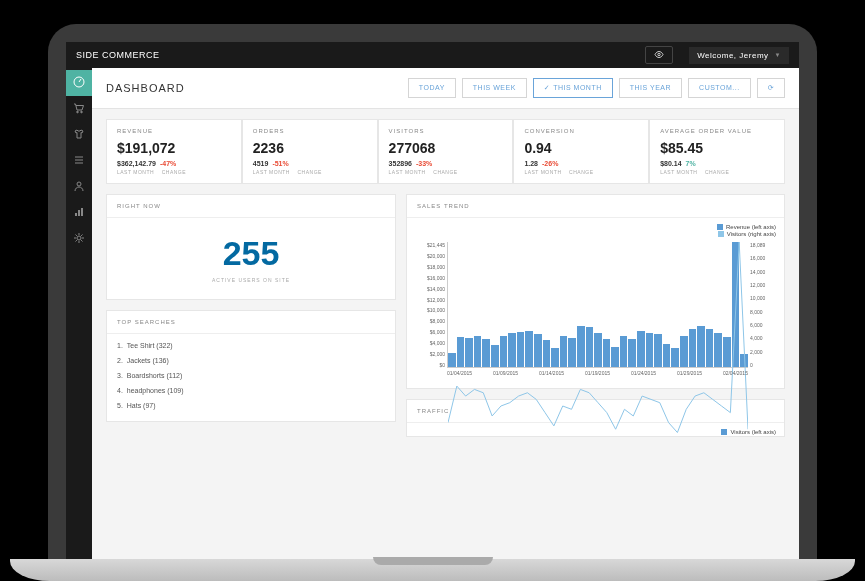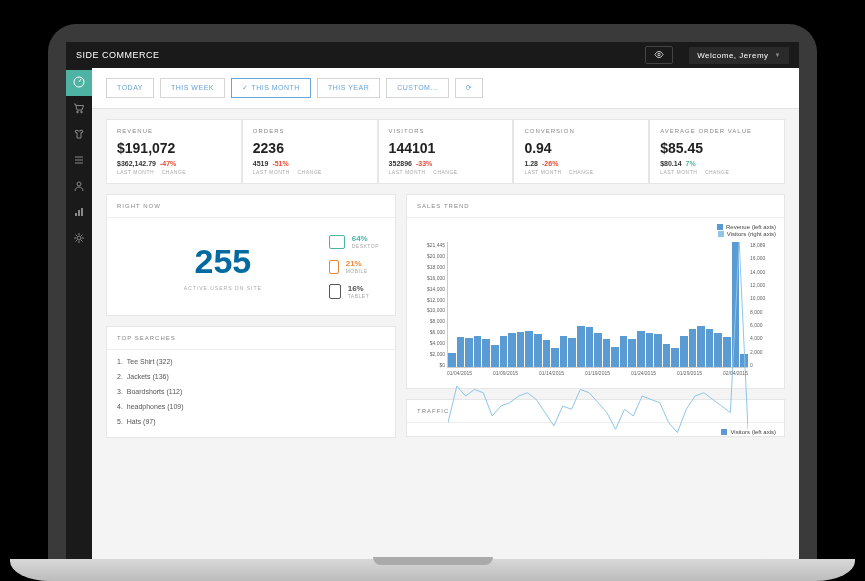--- a/index.html
+++ b/index.html
@@ -146,20 +146,21 @@
         <div class="sb-item">
           <span><svg viewBox="0 0 12 12" fill="none" stroke="currentColor" stroke-width="1">
                 <circle cx="6" cy="6" r="2"></circle>
                 <path d="M6 1v2M6 9v2M1 6h2M9 6h2M2.5 2.5l1.4 1.4M8.1 8.1l1.4 1.4M2.5 9.5l1.4-1.4M8.1 3.9l1.4-1.4"></path>
               </svg></span>
         </div>
       </div>
 
       <div class="main">
         <div class="page-head">
+          <div class="page-title">DASHBOARD</div>
           <div class="period-tabs">
             <div class="ptab">TODAY</div>
             <div class="ptab">THIS WEEK</div>
             <div class="ptab active"><span class="chk">✓</span><span>THIS MONTH</span></div>
             <div class="ptab">THIS YEAR</div>
             <div class="ptab">CUSTOM...</div>
             <div class="ptab"><span>⟳</span></div>
           </div>
         </div>
 
@@ -178,21 +179,21 @@
               <div class="kpi-label">ORDERS</div>
               <div class="kpi-val">2236</div>
               <div class="kpi-sub">
                   <span class="kpi-prev">4519</span>
                   <span class="kpi-chg neg">-51%</span>
                 </div>
               <div class="kpi-note"><span>LAST MONTH</span>&nbsp;&nbsp;&nbsp;&nbsp;<span>CHANGE</span></div>
             </div>
             <div class="kpi">
               <div class="kpi-label">VISITORS</div>
-              <div class="kpi-val">144101</div>
+              <div class="kpi-val">277068</div>
               <div class="kpi-sub">
                   <span class="kpi-prev">352896</span>
                   <span class="kpi-chg neg">-33%</span>
                 </div>
               <div class="kpi-note"><span>LAST MONTH</span>&nbsp;&nbsp;&nbsp;&nbsp;<span>CHANGE</span></div>
             </div>
             <div class="kpi">
               <div class="kpi-label">CONVERSION</div>
               <div class="kpi-val">0.94</div>
               <div class="kpi-sub">
@@ -213,43 +214,20 @@
           </div>
 
           <div class="row2">
             <div class="col-l">
               <div class="card">
                 <div class="card-title">RIGHT NOW</div>
                 <div class="rightnow-body">
                   <div class="rn-big">
                     <div class="rn-num">255</div>
                     <div class="rn-sub">ACTIVE USERS ON SITE</div>
-                  </div>
-                  <div class="rn-devices">
-                    <div class="rn-dev">
-                      <span class="rn-dev-icon desktop"></span>
-                      <div class="rn-dev-txt">
-                          <span class="rn-dev-pct desktop">64%</span>
-                          <span class="rn-dev-lbl">DESKTOP</span>
-                        </div>
-                    </div>
-                    <div class="rn-dev">
-                      <span class="rn-dev-icon mobile"></span>
-                      <div class="rn-dev-txt">
-                          <span class="rn-dev-pct mobile">21%</span>
-                          <span class="rn-dev-lbl">MOBILE</span>
-                        </div>
-                    </div>
-                    <div class="rn-dev">
-                      <span class="rn-dev-icon tablet"></span>
-                      <div class="rn-dev-txt">
-                          <span class="rn-dev-pct tablet">16%</span>
-                          <span class="rn-dev-lbl">TABLET</span>
-                        </div>
-                    </div>
                   </div>
                 </div>
               </div>
 
               <div class="card">
                 <div class="card-title">TOP SEARCHES</div>
                 <ol class="searchlist">
                   <li>1.&nbsp;&nbsp;<span>Tee Shirt (322)</span></li>
                   <li>2.&nbsp;&nbsp;<span>Jackets (136)</span></li>
                   <li>3.&nbsp;&nbsp;<span>Boardshorts (112)</span></li>

